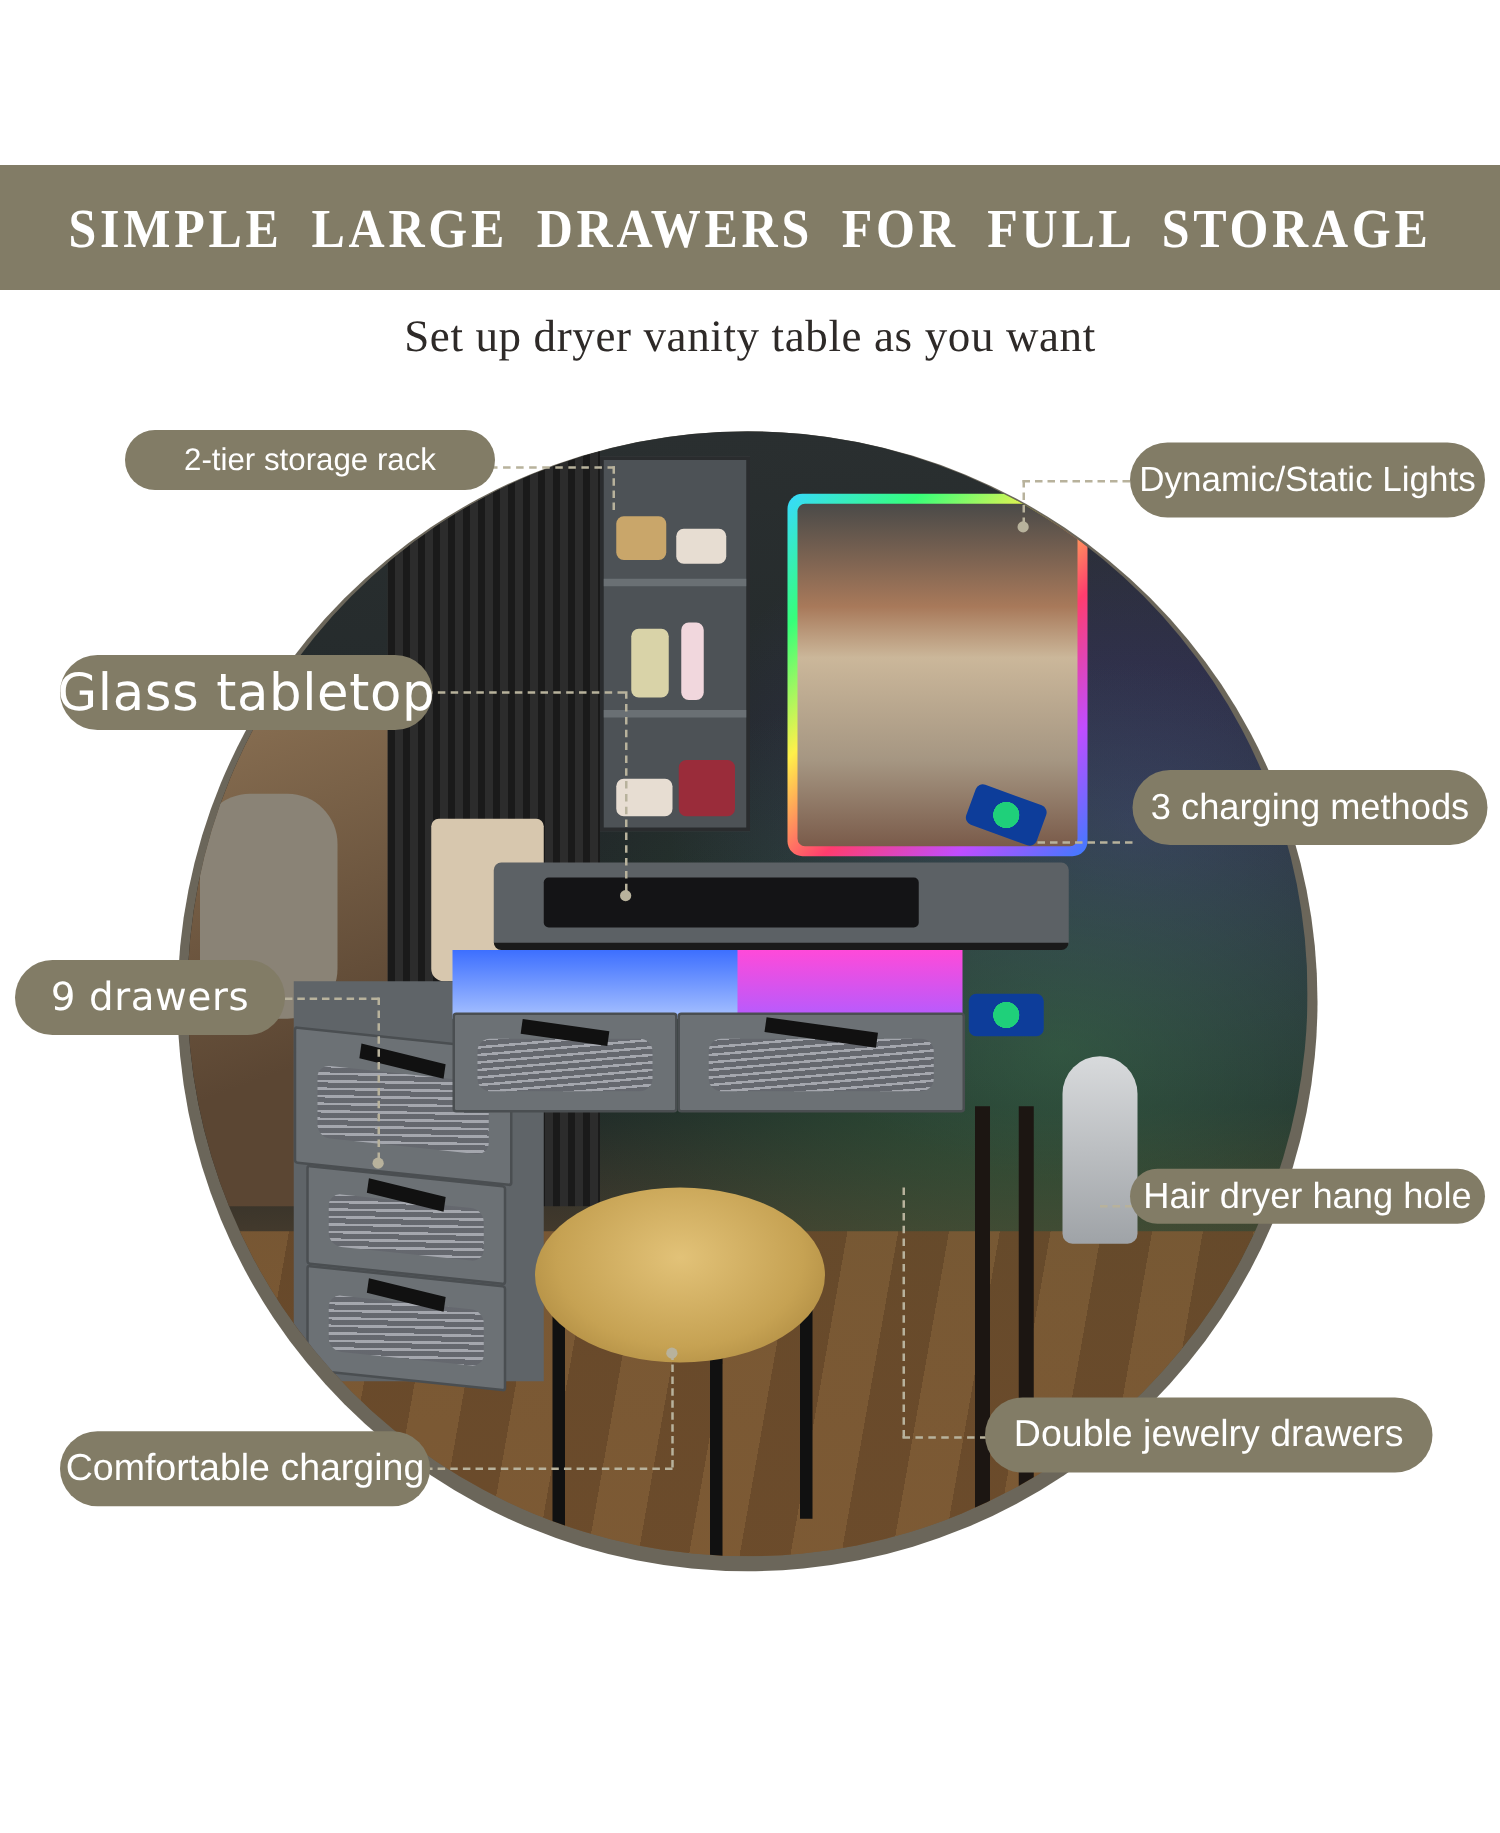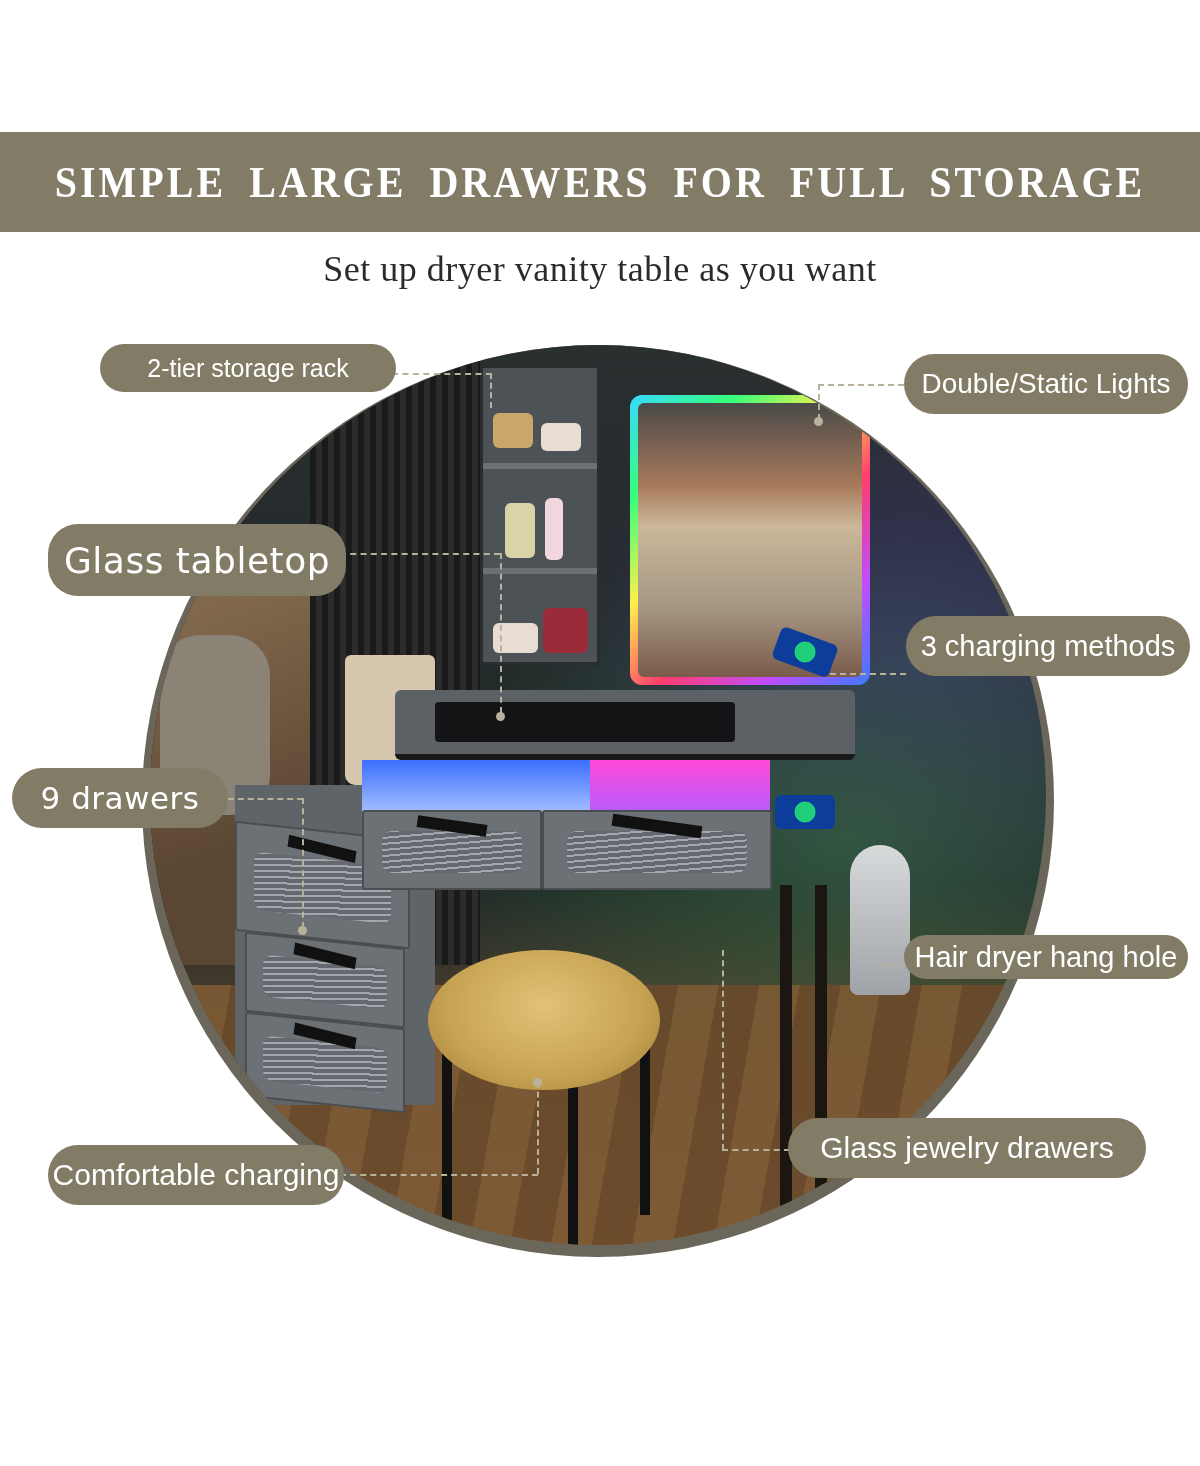--- a/index.html
+++ b/index.html
@@ -222,34 +222,34 @@
 <div class="leader" style="left:830px;top:673px;width:76px;border-top-width:2px"></div>
 
 <div class="leader" style="left:880px;top:964px;width:26px;border-top-width:2px"></div>
 
 <div class="leader" style="left:722px;top:1149px;width:68px;border-top-width:2px"></div>
 <div class="leader" style="left:722px;top:950px;height:200px;border-left-width:2px"></div>
 
 <div class="pill" style="left:100px;top:344px;width:296px;height:48px;font-size:25px">
   <span>2-tier storage rack</span>
 </div>
-<div class="pill wide-font" style="left:48px;top:524px;width:298px;height:72px;font-size:36px">
+<div class="pill wide-font" style="left:48px;top:524px;width:298px;height:60px;font-size:41px">
   <span>Glass tabletop</span>
 </div>
 <div class="pill wide-font" style="left:12px;top:768px;width:216px;height:60px;font-size:31px">
   <span>9 drawers</span>
 </div>
 <div class="pill" style="left:48px;top:1145px;width:296px;height:60px;font-size:30px">
   <span>Comfortable charging</span>
 </div>
 
 <div class="pill" style="left:904px;top:354px;width:284px;height:60px;font-size:28px">
-  <span>Double/Static Lights</span>
+  <span>Dynamic/Static Lights</span>
 </div>
 <div class="pill" style="left:906px;top:616px;width:284px;height:60px;font-size:29px">
   <span>3 charging methods</span>
 </div>
 <div class="pill" style="left:904px;top:935px;width:284px;height:44px;font-size:29px">
   <span>Hair dryer hang hole</span>
 </div>
 <div class="pill" style="left:788px;top:1118px;width:358px;height:60px;font-size:30px">
-  <span>Glass jewelry drawers</span>
+  <span>Double jewelry drawers</span>
 </div>
 
 </body></html>

